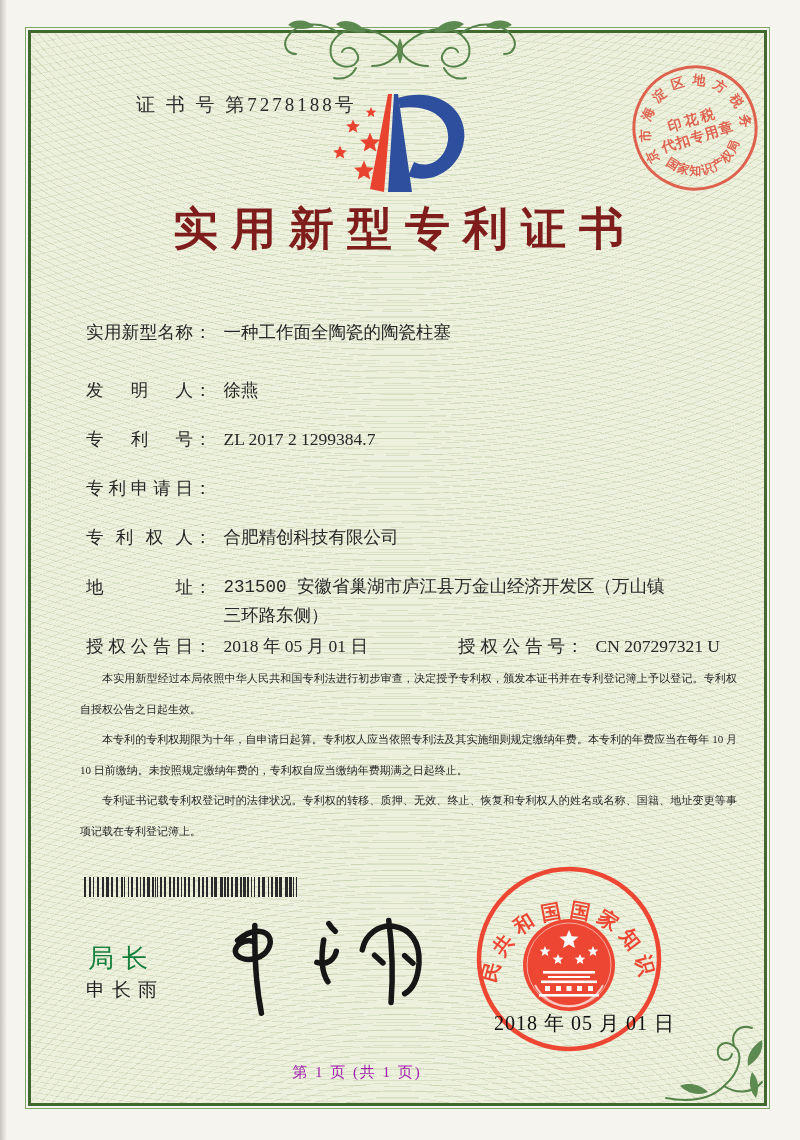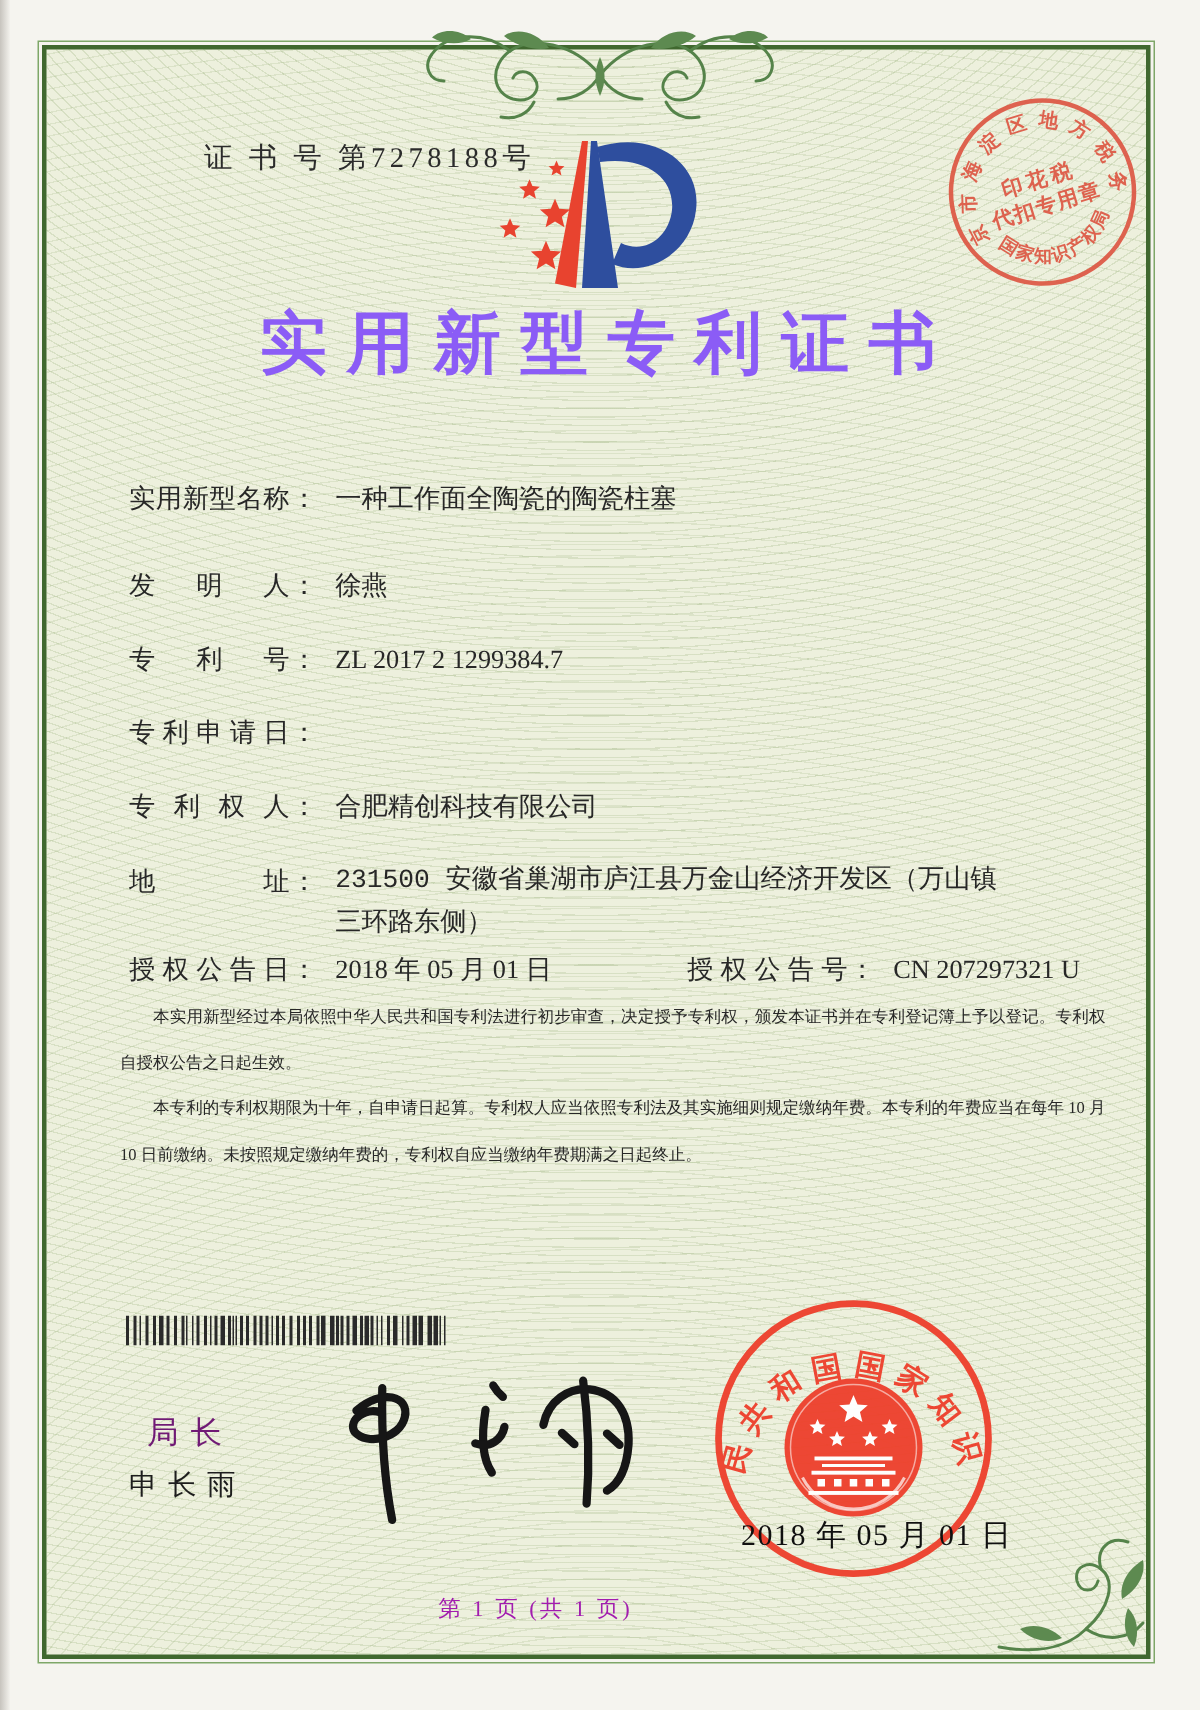--- a/index.html
+++ b/index.html
@@ -10,36 +10,36 @@
   
   .frame{position:absolute;left:28px;top:30px;width:733px;height:1070px;
         border:3px solid var(--frame_green,#40682f);
         outline:1px solid #7ea768;outline-offset:2px;
         background-color:#edf0dd;
         background-image:
           repeating-radial-gradient(120% 65% at 50% -18%, rgba(128,158,94,.20) 0 1px, rgba(0,0,0,0) 1px 7px),
           repeating-radial-gradient(130% 75% at 50% 118%, rgba(128,158,94,.16) 0 1px, rgba(0,0,0,0) 1px 9px);}
   .cert-no{position:absolute;left:88px;top:92px;font-size:19px;letter-spacing:3px;color:#2b2b2b;margin-left:48px;}
   .title{position:absolute;left:0;top:199px;width:800px;text-align:center;
-        font-size:45px;font-weight:700;letter-spacing:13px;text-indent:10px;color:#8b5cf6;}
+        font-size:45px;font-weight:700;letter-spacing:13px;text-indent:10px;color:#7f1d1d;}
   .logo{position:absolute;left:326px;top:88px;}
   .tax-stamp{position:absolute;left:625px;top:58px;transform:rotate(-17deg);opacity:.92;}
   .seal{position:absolute;left:471px;top:861px;opacity:.95;}
   .seal-date{position:absolute;left:494px;top:1010px;font-size:20px;color:#101010;z-index:3;letter-spacing:1px;}
   .fields{position:absolute;left:86px;top:318px;width:655px;font-size:17.5px;color:#272727;}
   .frow{position:absolute;left:0;display:flex;line-height:29px;white-space:nowrap;}
   .flabel{display:inline-block;width:107px;text-align:justify;text-align-last:justify;}
   .fcolon{margin-left:1px;}
   .fvalue{margin-left:12px;}
   .addr .fvalue{white-space:normal;width:465px;font-family:Liberation Mono, monospace;}
   .grant-group2{position:absolute;left:372px;top:0;display:flex;}
   .body{position:absolute;left:80px;top:663px;width:657px;}
   .body p{margin:0;text-indent:2em;font-size:11px;line-height:30.6px;text-align:justify;color:#272727;}
   .barcode{position:absolute;left:84px;top:877px;}
-  .sig-title{position:absolute;left:98px;top:941px;font-size:21px;letter-spacing:8px;color:#701a75;}
+  .sig-title{position:absolute;left:88px;top:941px;font-size:26px;letter-spacing:8px;color:#15803d;}
   .sig-name{position:absolute;left:86px;top:977px;font-size:19px;letter-spacing:7px;color:#1d1d1d;}
   .signature{position:absolute;left:205px;top:910px;transform:rotate(-3deg);}
   .footer{position:absolute;left:0;top:1063px;width:714px;text-align:center;font-size:15px;letter-spacing:2px;color:#a21caf;}
   .flourish-top{position:absolute;left:268px;top:16px;}
   .flourish-br{position:absolute;left:660px;top:1020px;}
   .stamp-red{fill:none;stroke:var(--stamp_red,#dd5743);}
   .stamp-red-t{fill:var(--stamp_red,#dd5743);font-weight:700;}
   .seal-red{fill:var(--seal_red,#ee3f2b);}
   .seal-ring{fill:none;stroke:var(--seal_red,#ee3f2b);}
   .seal-text{fill:var(--seal_red,#ee3f2b);font-weight:700;}
@@ -159,20 +159,21 @@
         <span class="flabel">授权公告号</span>
           <span class="fcolon">：</span>
         <span class="fvalue">CN 207297321 U</span>
       </span>
     </div>
   </div>
 
   <div class="body">
     <p>本实用新型经过本局依照中华人民共和国专利法进行初步审查，决定授予专利权，颁发本证书并在专利登记簿上予以登记。专利权自授权公告之日起生效。</p>
     <p>本专利的专利权期限为十年，自申请日起算。专利权人应当依照专利法及其实施细则规定缴纳年费。本专利的年费应当在每年 10 月 10 日前缴纳。未按照规定缴纳年费的，专利权自应当缴纳年费期满之日起终止。</p>
+    <p>专利证书记载专利权登记时的法律状况。专利权的转移、质押、无效、终止、恢复和专利权人的姓名或名称、国籍、地址变更等事项记载在专利登记簿上。</p>
   </div>
 
   <svg class="barcode" width="216" height="20" viewBox="0 0 216 20">
       <rect x="0" y="0" width="2" height="20" fill="#2a2a2a"></rect>
       <rect x="5" y="0" width="2" height="20" fill="#2a2a2a"></rect>
       <rect x="9" y="0" width="1" height="20" fill="#2a2a2a"></rect>
       <rect x="13" y="0" width="2" height="20" fill="#2a2a2a"></rect>
       <rect x="18" y="0" width="2" height="20" fill="#2a2a2a"></rect>
       <rect x="22" y="0" width="3" height="20" fill="#2a2a2a"></rect>
       <rect x="27" y="0" width="2" height="20" fill="#2a2a2a"></rect>

